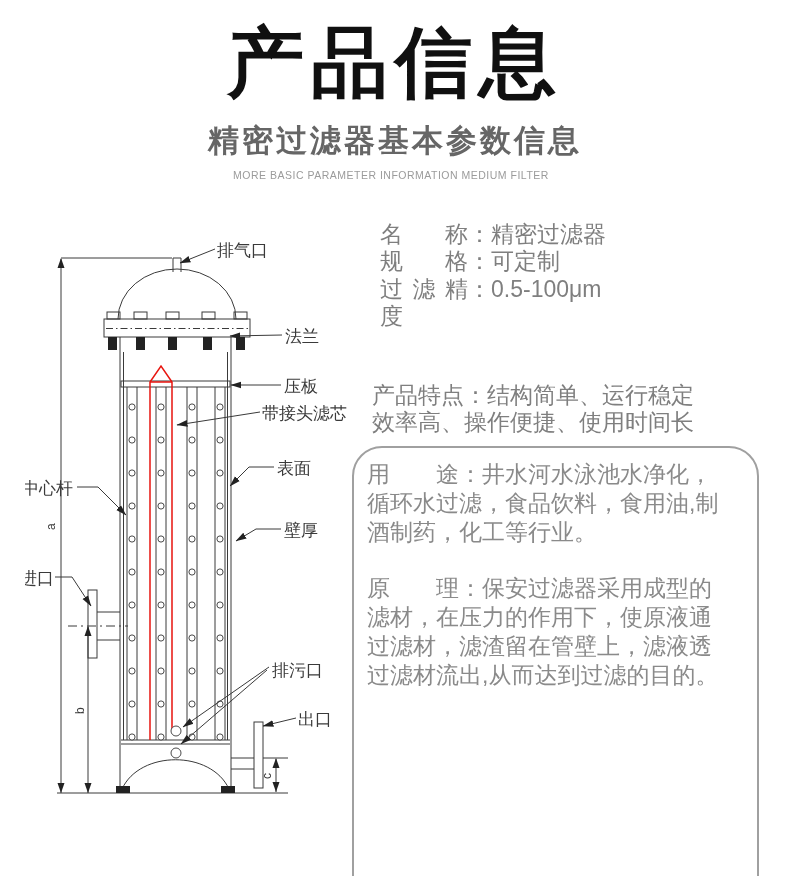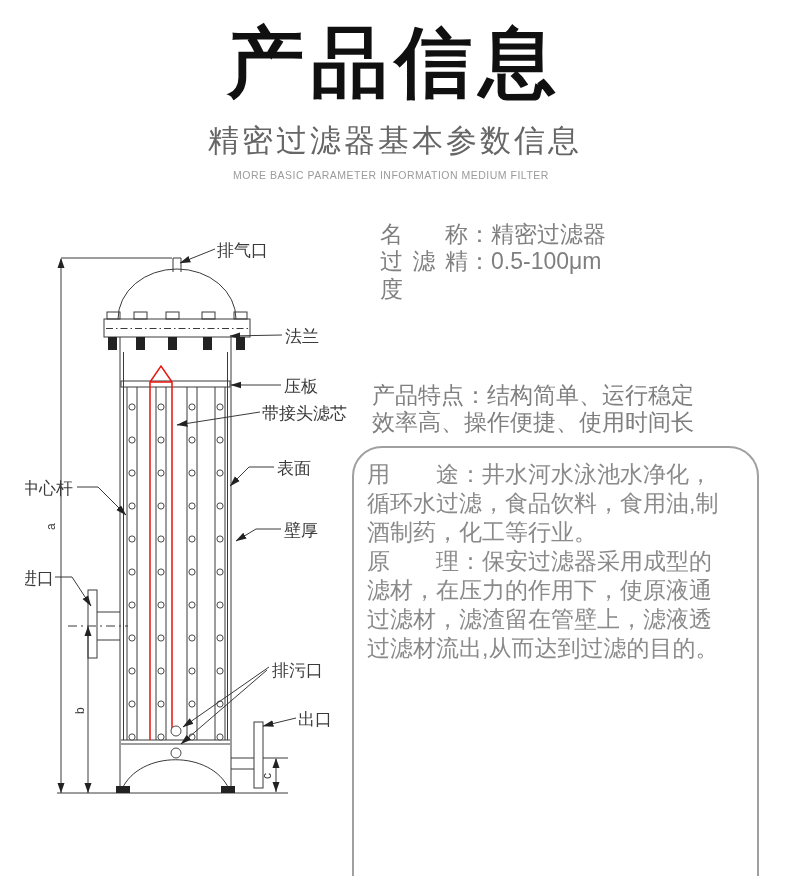--- a/index.html
+++ b/index.html
@@ -6,21 +6,21 @@
   body{
     width:790px;height:876px;position:relative;background:#ffffff;overflow:hidden;
     font-family:"Liberation Sans","DejaVu Sans",sans-serif;
   }
   .page-title{
     position:absolute;top:12px;left:0;width:790px;text-align:center;margin:0;
     font-size:77px;line-height:100px;font-weight:800;color:#101010;letter-spacing:7px;
   }
   .page-subtitle{
     position:absolute;top:119px;left:0;width:790px;text-align:center;
-    font-size:31px;line-height:44px;font-weight:400;color:#666666;letter-spacing:3px;
+    font-size:31px;line-height:44px;font-weight:700;color:#666666;letter-spacing:3px;
   }
   .page-caption{
     position:absolute;top:169px;left:0;width:782px;text-align:center;
     font-size:10.5px;color:#9b9b9b;letter-spacing:0.5px;
   }
   .specs{
     position:absolute;left:372px;top:221px;width:400px;
     font-size:23px;line-height:27.4px;color:#7f7f7f;
   }
   .jlabel{
@@ -31,21 +31,21 @@
     position:absolute;left:372px;top:382px;width:400px;
     font-size:23px;line-height:27px;color:#7f7f7f;
   }
   .info-box{
     position:absolute;left:352px;top:446px;width:407px;height:496px;box-sizing:border-box;
     border:2px solid #a0a0a0;border-radius:30px;
     padding:12px 30px 0 13px;
     font-size:23px;line-height:29px;color:#8a8a8a;
   }
   .info-box p{margin:0;}
-  .info-box p.second{}
+  .info-box p.second{margin-top:27px;}
   .jlabel2{
     display:inline-block;width:92px;
     text-align:justify;text-align-last:justify;vertical-align:top;
   }
   .diagram{position:absolute;left:25px;top:228px;width:332px;height:578px;}
   .dg{stroke:#3a3a3a;stroke-width:1;fill:none;}
   .dg-fill{fill:#222222;stroke:none;}
   .dg-red{stroke:#e8150f;stroke-width:1.5;fill:none;}
   .dg-text{fill:#3a3a3a;stroke:none;font-size:17px;font-family:"Liberation Sans","DejaVu Sans",sans-serif;}
   .dg-dim{fill:#3a3a3a;stroke:none;font-size:12px;font-family:"Liberation Sans","DejaVu Sans",sans-serif;}
@@ -222,20 +222,21 @@
     <text class="dg-text" x="22" y="494">中心杆</text>
     <text class="dg-text" x="284" y="536">壁厚</text>
     <text class="dg-text" x="20" y="584">进口</text>
     <text class="dg-text" x="272" y="676">排污口</text>
     <text class="dg-text" x="298" y="725">出口</text>
   </g>
 </svg>
 
 <div class="specs">
   <div class="spec-row"><span class="jlabel">名称</span><span>：</span><span class="spec-value">精密过滤器</span></div>
+  <div class="spec-row"><span class="jlabel">规格</span><span>：</span><span class="spec-value">可定制</span></div>
   <div class="spec-row"><span class="jlabel">过滤精度</span><span>：</span><span class="spec-value">0.5-100μm</span></div>
 </div>
 
 <div class="features">
   <span>产品特点</span><span>：</span><span>结构简单、运行稳定</span><br>
   <span>效率高、操作便捷、使用时间长</span>
 </div>
 
 <div class="info-box">
   <p><span class="jlabel2">用途</span><span>：</span><span>井水河水泳池水净化，循环水过滤，食品饮料，食用油,制酒制药，化工等行业。</span></p>

